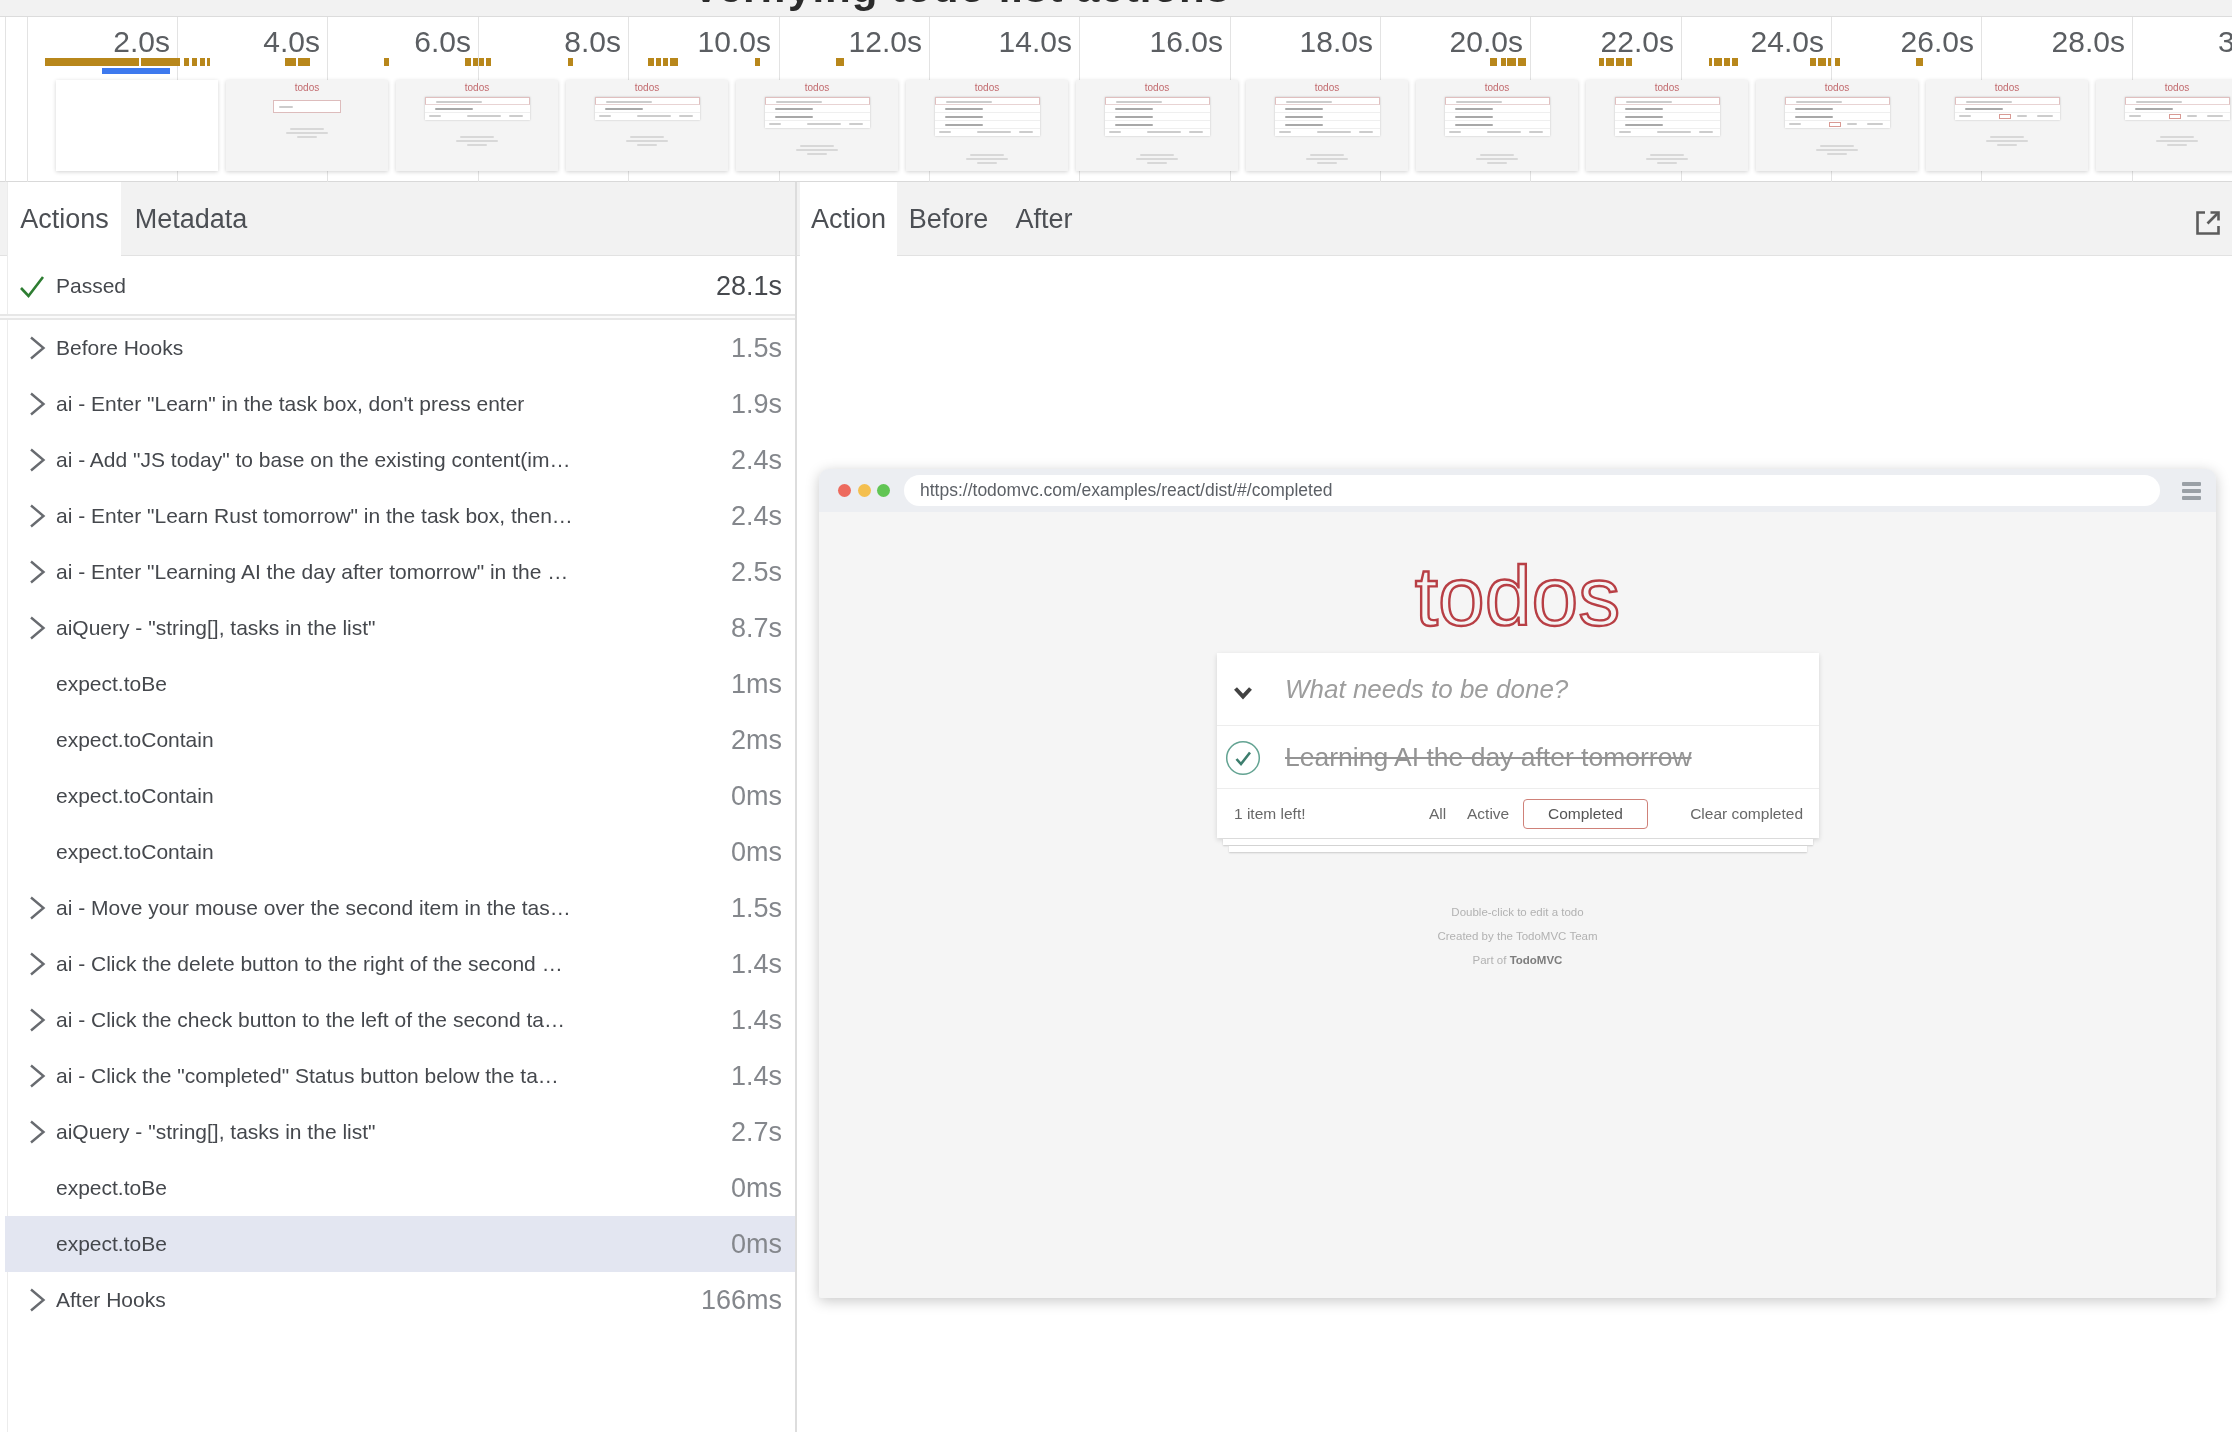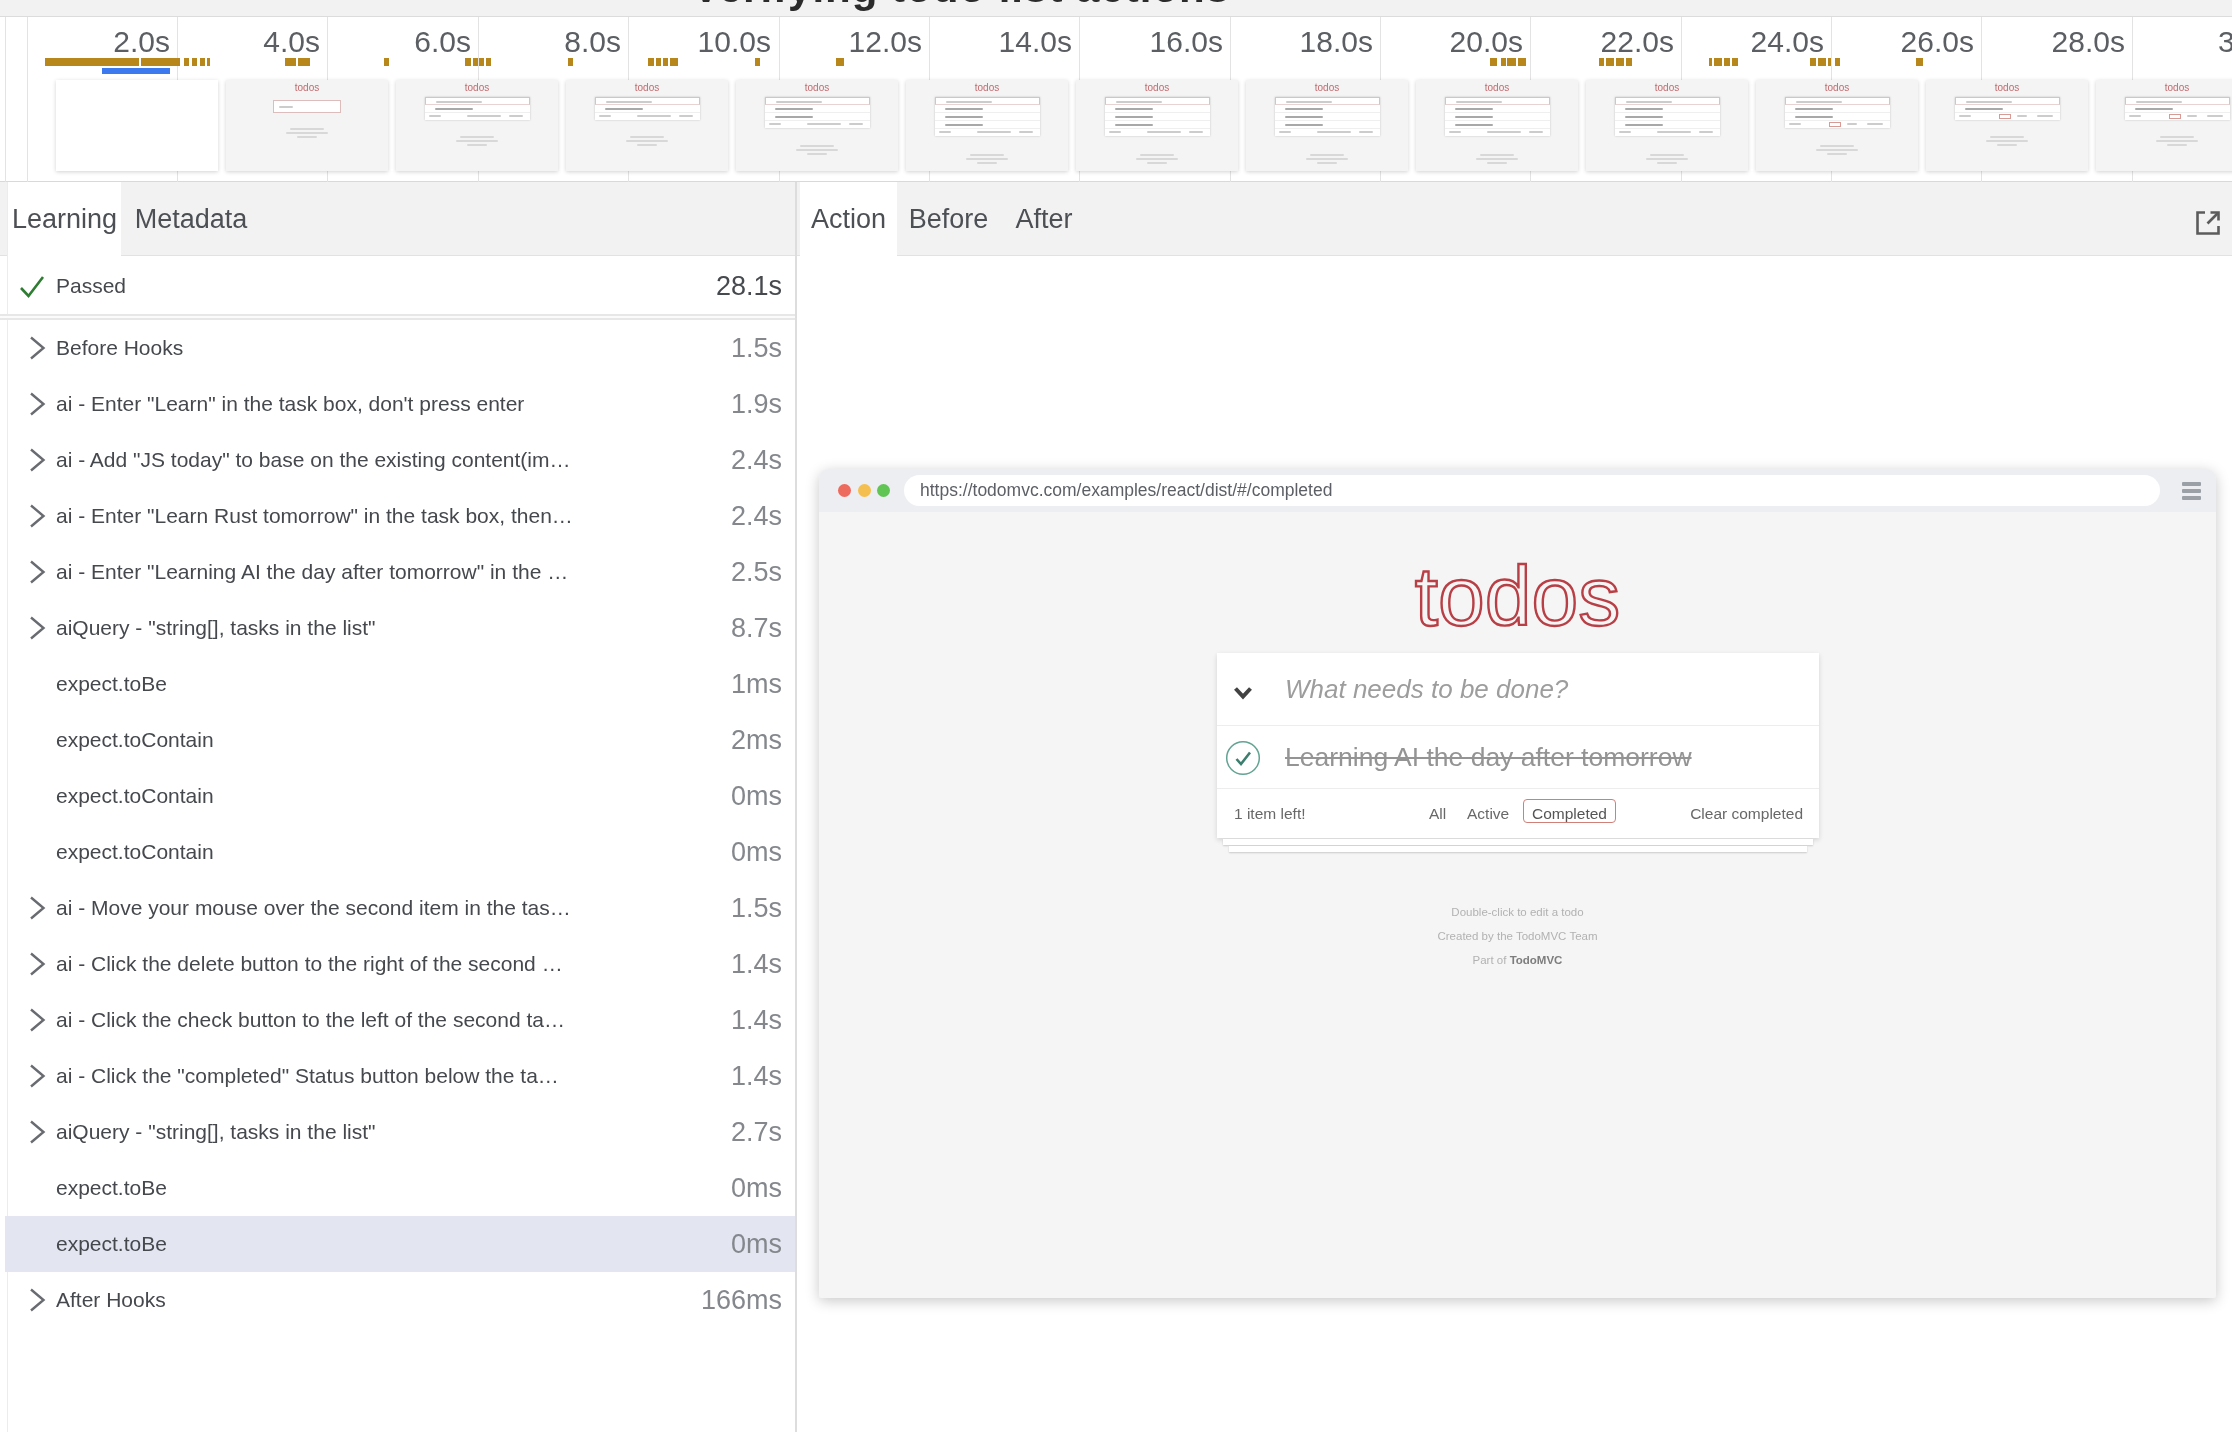--- a/index.html
+++ b/index.html
@@ -69,21 +69,21 @@
 #tcardmain { position:absolute; left:398px; top:184px; width:602px; background:#fff;
   box-shadow:0 2px 5px rgba(0,0,0,0.14); }
 #inputrow { position:relative; height:73px; border-bottom:1px solid #ededed; }
 #inputrow .ph { position:absolute; left:68px; top:0; line-height:73px; font-size:26px; font-style:italic; color:#9d9d9d; }
 #itemrow { position:relative; height:63px; border-bottom:1px solid #ededed; }
 #itemrow .txt { position:absolute; left:68px; top:0; line-height:63px; font-size:26.5px; color:#949494; text-decoration:line-through; }
 #cfoot { position:relative; height:49px; font-size:15.5px; color:#686868; }
 #cfoot .left { position:absolute; left:17px; top:0; line-height:49px; }
 #cfoot .all { position:absolute; left:212px; top:0; line-height:49px; }
 #cfoot .act { position:absolute; left:250px; top:0; line-height:49px; }
-#cfoot .comp { position:absolute; left:306px; top:10px; height:24px; line-height:28px; padding:0 8px;
+#cfoot .comp { position:absolute; left:306px; top:10px; height:30px; line-height:28px; padding:0 24px;
   border:1px solid #cf8179; border-radius:4px; color:#555; }
 #cfoot .clear { position:absolute; right:16px; top:0; line-height:49px; }
 .stack1 { position:absolute; left:404px; top:370px; width:590px; height:6px; background:#fff;
   box-shadow:0 1px 2px rgba(0,0,0,0.18); }
 .stack2 { position:absolute; left:410px; top:377px; width:578px; height:6px; background:#fff;
   box-shadow:0 1px 2px rgba(0,0,0,0.18); }
 #binfo { position:absolute; left:0; top:431px; width:100%; text-align:center;
   font-size:11.5px; color:#b2b2b2; line-height:24px; }
 #binfo b { color:#7d7d7d; }
 </style>
@@ -473,21 +473,21 @@
         <div class="tinfo" style="top:54px;">
           <div style="width:34px;"></div>
           <div style="width:42px;"></div>
           <div style="width:20px;"></div>
         </div>
       </div>
   </div>
 
   <div id="lpanel" class="abs">
     <div class="tabbar"></div>
-    <div class="tab active" style="left:8px;width:113px;">Learning</div>
+    <div class="tab active" style="left:8px;width:113px;">Actions</div>
     <div class="tab" style="left:121px;width:140px;">Metadata</div>
     <div style="position:absolute;left:7px;top:0;width:1px;height:1250px;background:#ececec;"></div>
   <div id="rowwrap">
     <div id="passedrow" class="prow">
           <svg style="position:absolute;left:18px;top:15px;" width="28" height="28" viewBox="0 0 28 28">
             <path d="M3 15 L10.5 23 L25 4" fill="none" stroke="#2e7d32" stroke-width="2.6"></path>
           </svg>
           <div class="lbl">Passed</div>
           <div class="dur" style="color:#46494e;">28.1s</div>
         </div>

